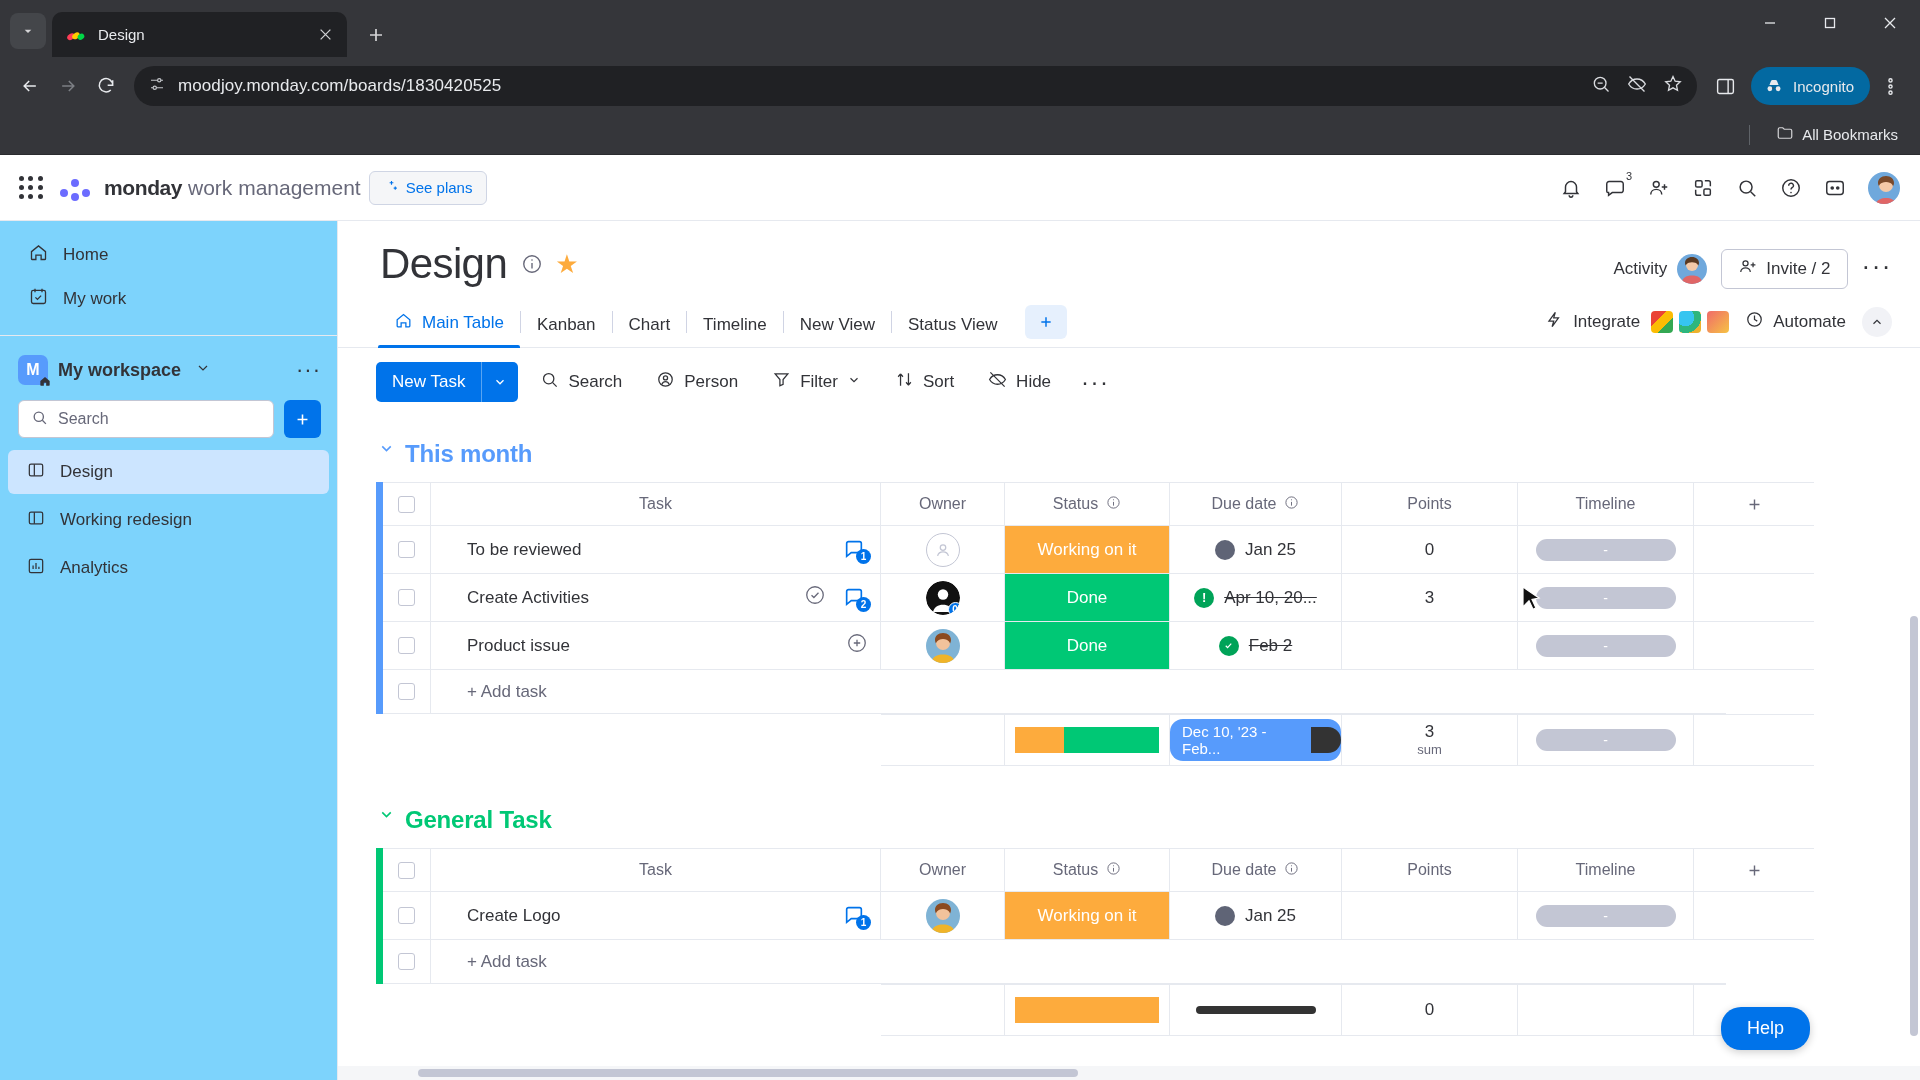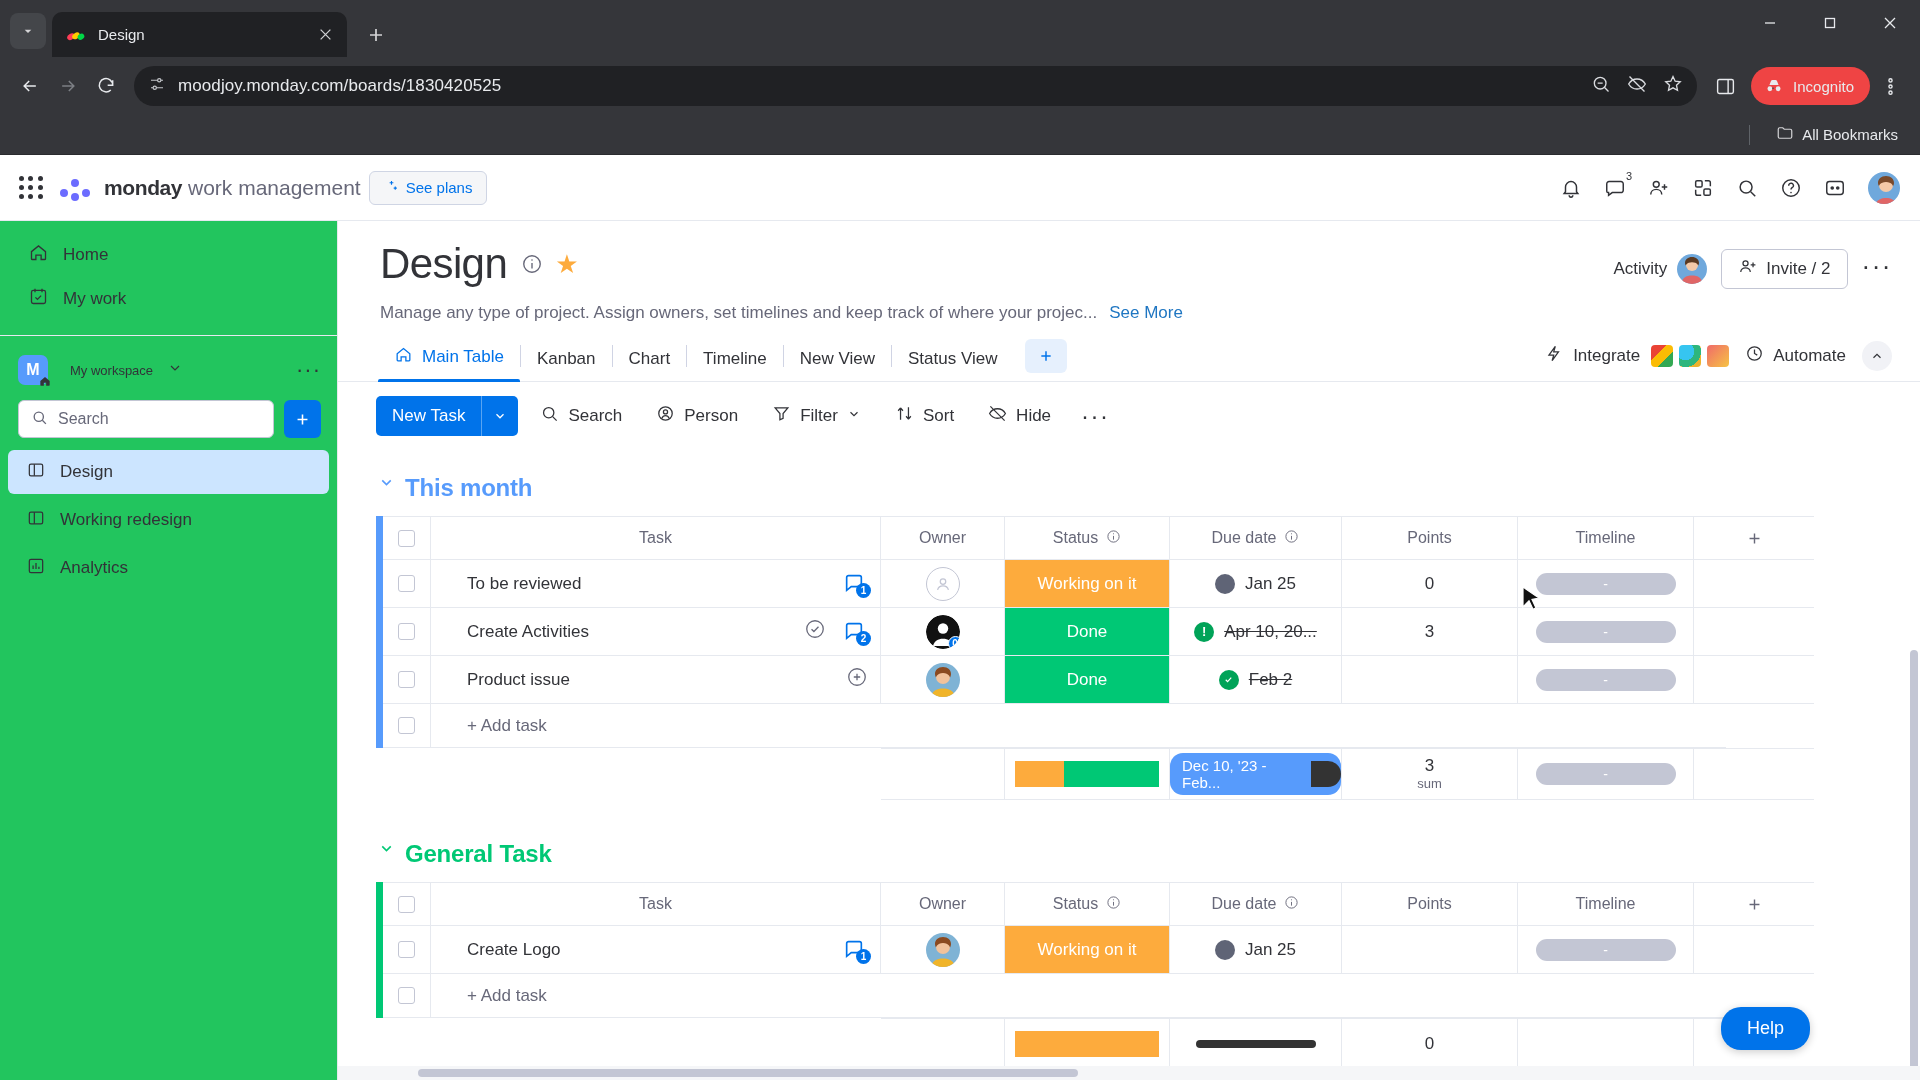--- a/index.html
+++ b/index.html
@@ -33,21 +33,21 @@
   .navbtn svg { width:20px; height:20px; stroke:#e8eaed; stroke-width:1.8; fill:none; }
   .navbtn.disabled svg { stroke:#7c7f84; }
   .omnibox { flex: 1 1 auto; height: 40px; background:#202124; border-radius: 20px; display:flex; align-items:center;
         padding: 0 14px; margin: 0 8px; gap: 12px; }
   .omnibox .site-icon svg { width:18px; height:18px; stroke:#c2c5c9; stroke-width:1.6; fill:none; }
   .omnibox .url { color:#e8eaed; font-size: 17px; letter-spacing: 0.1px; }
   .omnibox .right-icons { margin-left:auto; display:flex; gap:16px; align-items:center; }
   .omnibox .right-icons svg { width:20px; height:20px; stroke:#dadce0; stroke-width:1.6; fill:none; }
   .tb-icon { width: 36px; height: 36px; border-radius:50%; display:flex; align-items:center; justify-content:center; cursor:pointer; }
   .tb-icon svg { width:21px; height:21px; stroke:#e8eaed; stroke-width:1.6; fill:none; }
-  .incognito-pill { height: 38px; border-radius: 19px; background:#ef4444; display:flex; align-items:center; gap:8px;
+  .incognito-pill { height: 38px; border-radius: 19px; background:#0369a1; display:flex; align-items:center; gap:8px;
         padding: 0 16px 0 12px; margin-left: 6px; cursor:pointer; }
   .incognito-pill .label { color:#e8eaed; font-size: 15px; }
   .incognito-pill svg { width:22px;height:22px;fill:#e8eaed; }
 
   .bookmarks { height: 40px; background:#35363a; display:flex; align-items:center; justify-content:flex-end; padding-right: 14px; gap: 10px;
         border-bottom: 1px solid #2a2b2e; }
   .bm-sep { width:1px; height:20px; background:#5f6368; margin-right: 8px; }
   .bm-item { display:flex; align-items:center; gap:8px; color:#e8eaed; font-size:15px; padding: 4px 8px; border-radius:6px; cursor:pointer; }
   .bm-item svg { width:18px; height:18px; stroke:#d4d4d6; stroke-width:1.6; fill:none; }
 
@@ -67,30 +67,30 @@
         padding: 0 14px; color:#0073ea; font-size: 15px; cursor:pointer; background:#f5f6f8; }
   .topbar .right { margin-left:auto; display:flex; align-items:center; gap: 6px; }
   .ticon { width: 38px; height: 38px; border-radius: 6px; display:flex; align-items:center; justify-content:center; cursor:pointer; position:relative; }
   .ticon svg { width: 22px; height:22px; stroke:#323338; stroke-width:1.6; fill:none; }
   .badge-count { position:absolute; top: 2px; right: 2px; background:#fff; color:#323338; font-size:11px; line-height:1; }
   .avatar-top { width:36px;height:36px;border-radius:50%; overflow:hidden; margin-left:6px; cursor:pointer; border:2px solid #fff; }
 
   .body-wrap { flex:1 1 auto; display:flex; overflow:hidden; }
 
   
-  .sidebar { width: 338px; flex: 0 0 338px; border-right:1px solid #e6e9ef; background:#22c55e; padding-top: 12px; display:flex; flex-direction:column; }
+  .sidebar { width: 338px; flex: 0 0 338px; border-right:1px solid #e6e9ef; background:#7dd3fc; padding-top: 12px; display:flex; flex-direction:column; }
   .side-item { height: 44px; display:flex; align-items:center; gap: 14px; padding: 0 20px; margin: 0 8px; border-radius: 6px;
         color:#323338; font-size: 17px; cursor:pointer; }
   .side-item svg { width: 21px; height:21px; stroke:#323338; stroke-width:1.5; fill:none; }
   .side-div { height:1px; background:#e6e9ef; margin: 14px 0 12px; }
   .ws-row { display:flex; align-items:center; padding: 0 16px 0 18px; height: 44px; gap: 10px; }
   .ws-ava { width:30px;height:30px;border-radius:7px;background:#579bfc;color:#fff;display:flex;align-items:center;justify-content:center;
         font-size:16px;font-weight:700; position:relative; }
   .ws-ava .home-dot { position:absolute; right:-4px; bottom:-3px; width:14px; height:14px; }
-  .ws-name { font-size: 13px; font-weight:400; color:#323338;margin-left:12px; }
+  .ws-name { font-size: 18px; font-weight:700; color:#323338; }
   .ws-chev { margin-left: 4px; cursor:pointer; }
   .ws-chev svg { width:16px;height:16px;stroke:#323338;stroke-width:1.8;fill:none; }
   .ws-dots { margin-left:auto; color:#323338; font-size: 22px; cursor:pointer; letter-spacing:1px; line-height:1; }
   .search-row { display:flex; align-items:center; gap: 10px; padding: 8px 16px 10px 18px; }
   .search-box { flex:1 1 auto; height: 38px; border:1px solid #c3c6d4; border-radius: 6px; display:flex; align-items:center; gap:10px;
         padding: 0 12px; background:#fff; }
   .search-box svg { width:17px; height:17px; stroke:#676879; stroke-width:1.9; fill:none; }
   .search-box input { border:none; outline:none; font-size: 16px; color:#323338; background:transparent; width:100%;
         font-family:"Liberation Sans", sans-serif; }
   .search-box input::placeholder { color:#676879; }
@@ -586,24 +586,20 @@
                       <circle cx="9.5" cy="8" r="3.2"></circle>
                       <path d="M3.5 19c0-3.2 2.7-5.3 6-5.3s6 2.1 6 5.3"></path>
                       <path d="M19 7v6M16 10h6"></path>
                     </svg>
                 </span>
                 <span>Invite / 2</span>
               </div>
               <span class="more-dots">···</span>
             </div>
           </div>
-          <div class="board-desc">
-            <span class="txt">Manage any type of project. Assign owners, set timelines and keep track of where your projec...</span>
-            <span class="see-more">See More</span>
-          </div>
         </div>
 
         <div class="tabs-row">
           <div class="vtab active">
             <span>
               <svg viewBox="0 0 24 24">
                   <path d="M4 11l8-6.5 8 6.5v8a1 1 0 01-1 1h-4v-5h-6v5H5a1 1 0 01-1-1z"></path>
                 </svg>
             </span>
             <span>Main Table</span>

